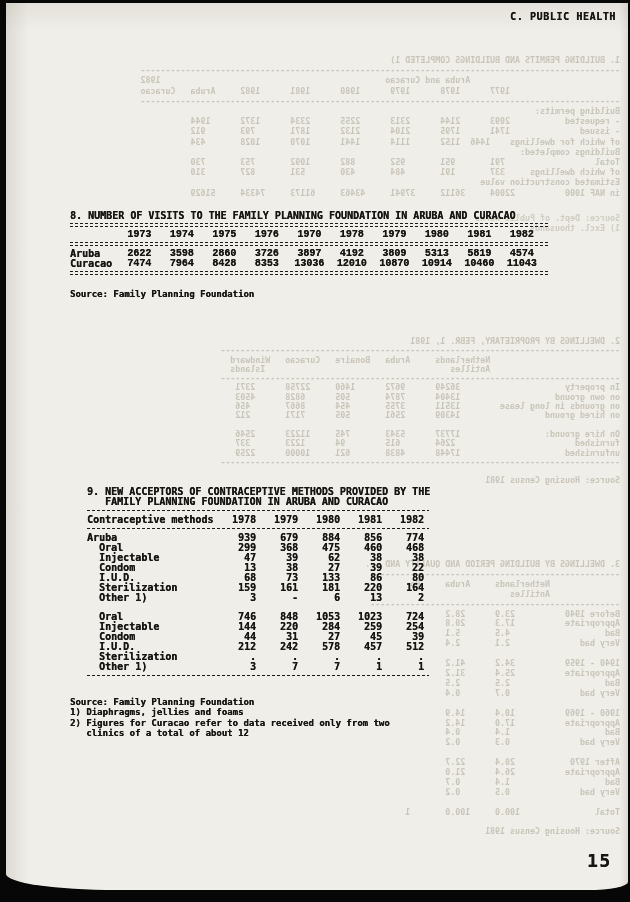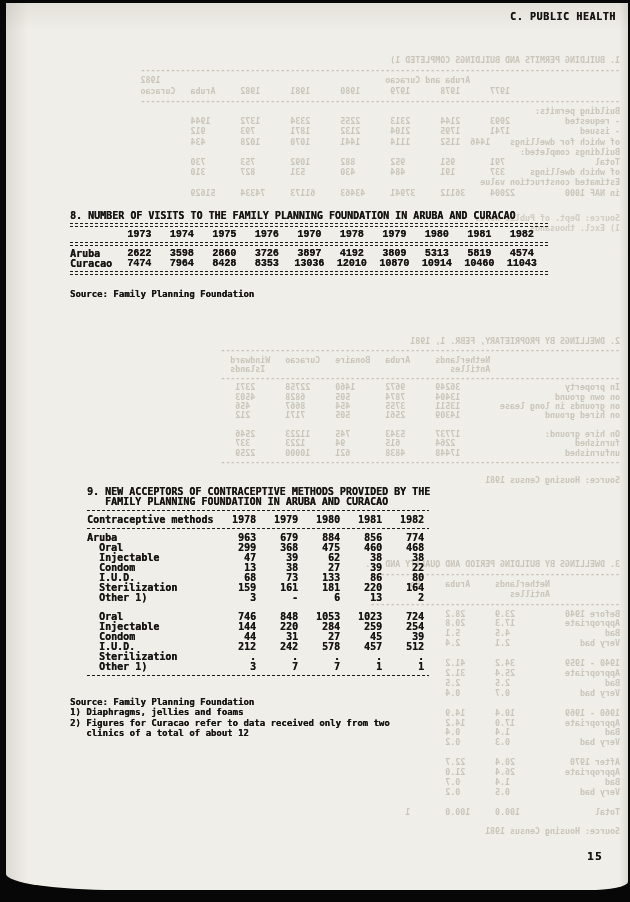--- a/index.html
+++ b/index.html
@@ -11,21 +11,21 @@
            linear-gradient(270deg, rgba(120,116,108,0.16), rgba(120,116,108,0) 9px),
            linear-gradient(180deg, rgba(150,146,138,0.14), rgba(150,146,138,0) 28px),
            #f0eee8;
          border-bottom-left-radius:110px 16px;
          border-bottom-right-radius:40px 8px;}
   .content{position:absolute;left:0;top:0;width:630px;height:902px;}
 
   
   .ink{color:#181614;font-weight:bold;text-shadow:0.2px 0 0 #181614;}
   .doc-header{position:absolute;top:11px;right:14px;font-size:10px;letter-spacing:0.6px;}
-  .page-num{position:absolute;left:587px;top:850px;font-size:11px;letter-spacing:1.5px;}
+  .page-num{position:absolute;left:587px;top:850px;font-size:18px;letter-spacing:1.5px;}
 
   .tbl{position:absolute;font-size:10px;line-height:10px;}
   .t8{left:70px;top:211px;width:478px;}
   .t9{left:70px;top:487px;width:342px;margin-left:17px;}
   .t-title{white-space:pre;}
   .sep1{height:1px;margin:3px 0 4px 0;
         background:repeating-linear-gradient(90deg,#1d1b19 0 3px,transparent 3px 5px);}
   .sep2{height:4px;margin:2px 0 3px 0;
         background:
          repeating-linear-gradient(90deg,#1d1b19 0 3px,transparent 3px 5px) 0 0/100% 1px no-repeat,
@@ -179,21 +179,21 @@
         <span class="num9">1978</span>
         <span class="num9">1979</span>
         <span class="num9">1980</span>
         <span class="num9">1981</span>
         <span class="num9">1982</span>
       </div>
       <div class="sep1"></div>
 
       <div class="trow">
         <span class="lbl9">Aruba</span>
-        <span class="num9">963</span>
+        <span class="num9">939</span>
         <span class="num9">679</span>
         <span class="num9">884</span>
         <span class="num9">856</span>
         <span class="num9">774</span>
       </div>
       <div class="trow">
         <span class="lbl9">  Oral</span>
         <span class="num9">299</span>
         <span class="num9">368</span>
         <span class="num9">475</span>

